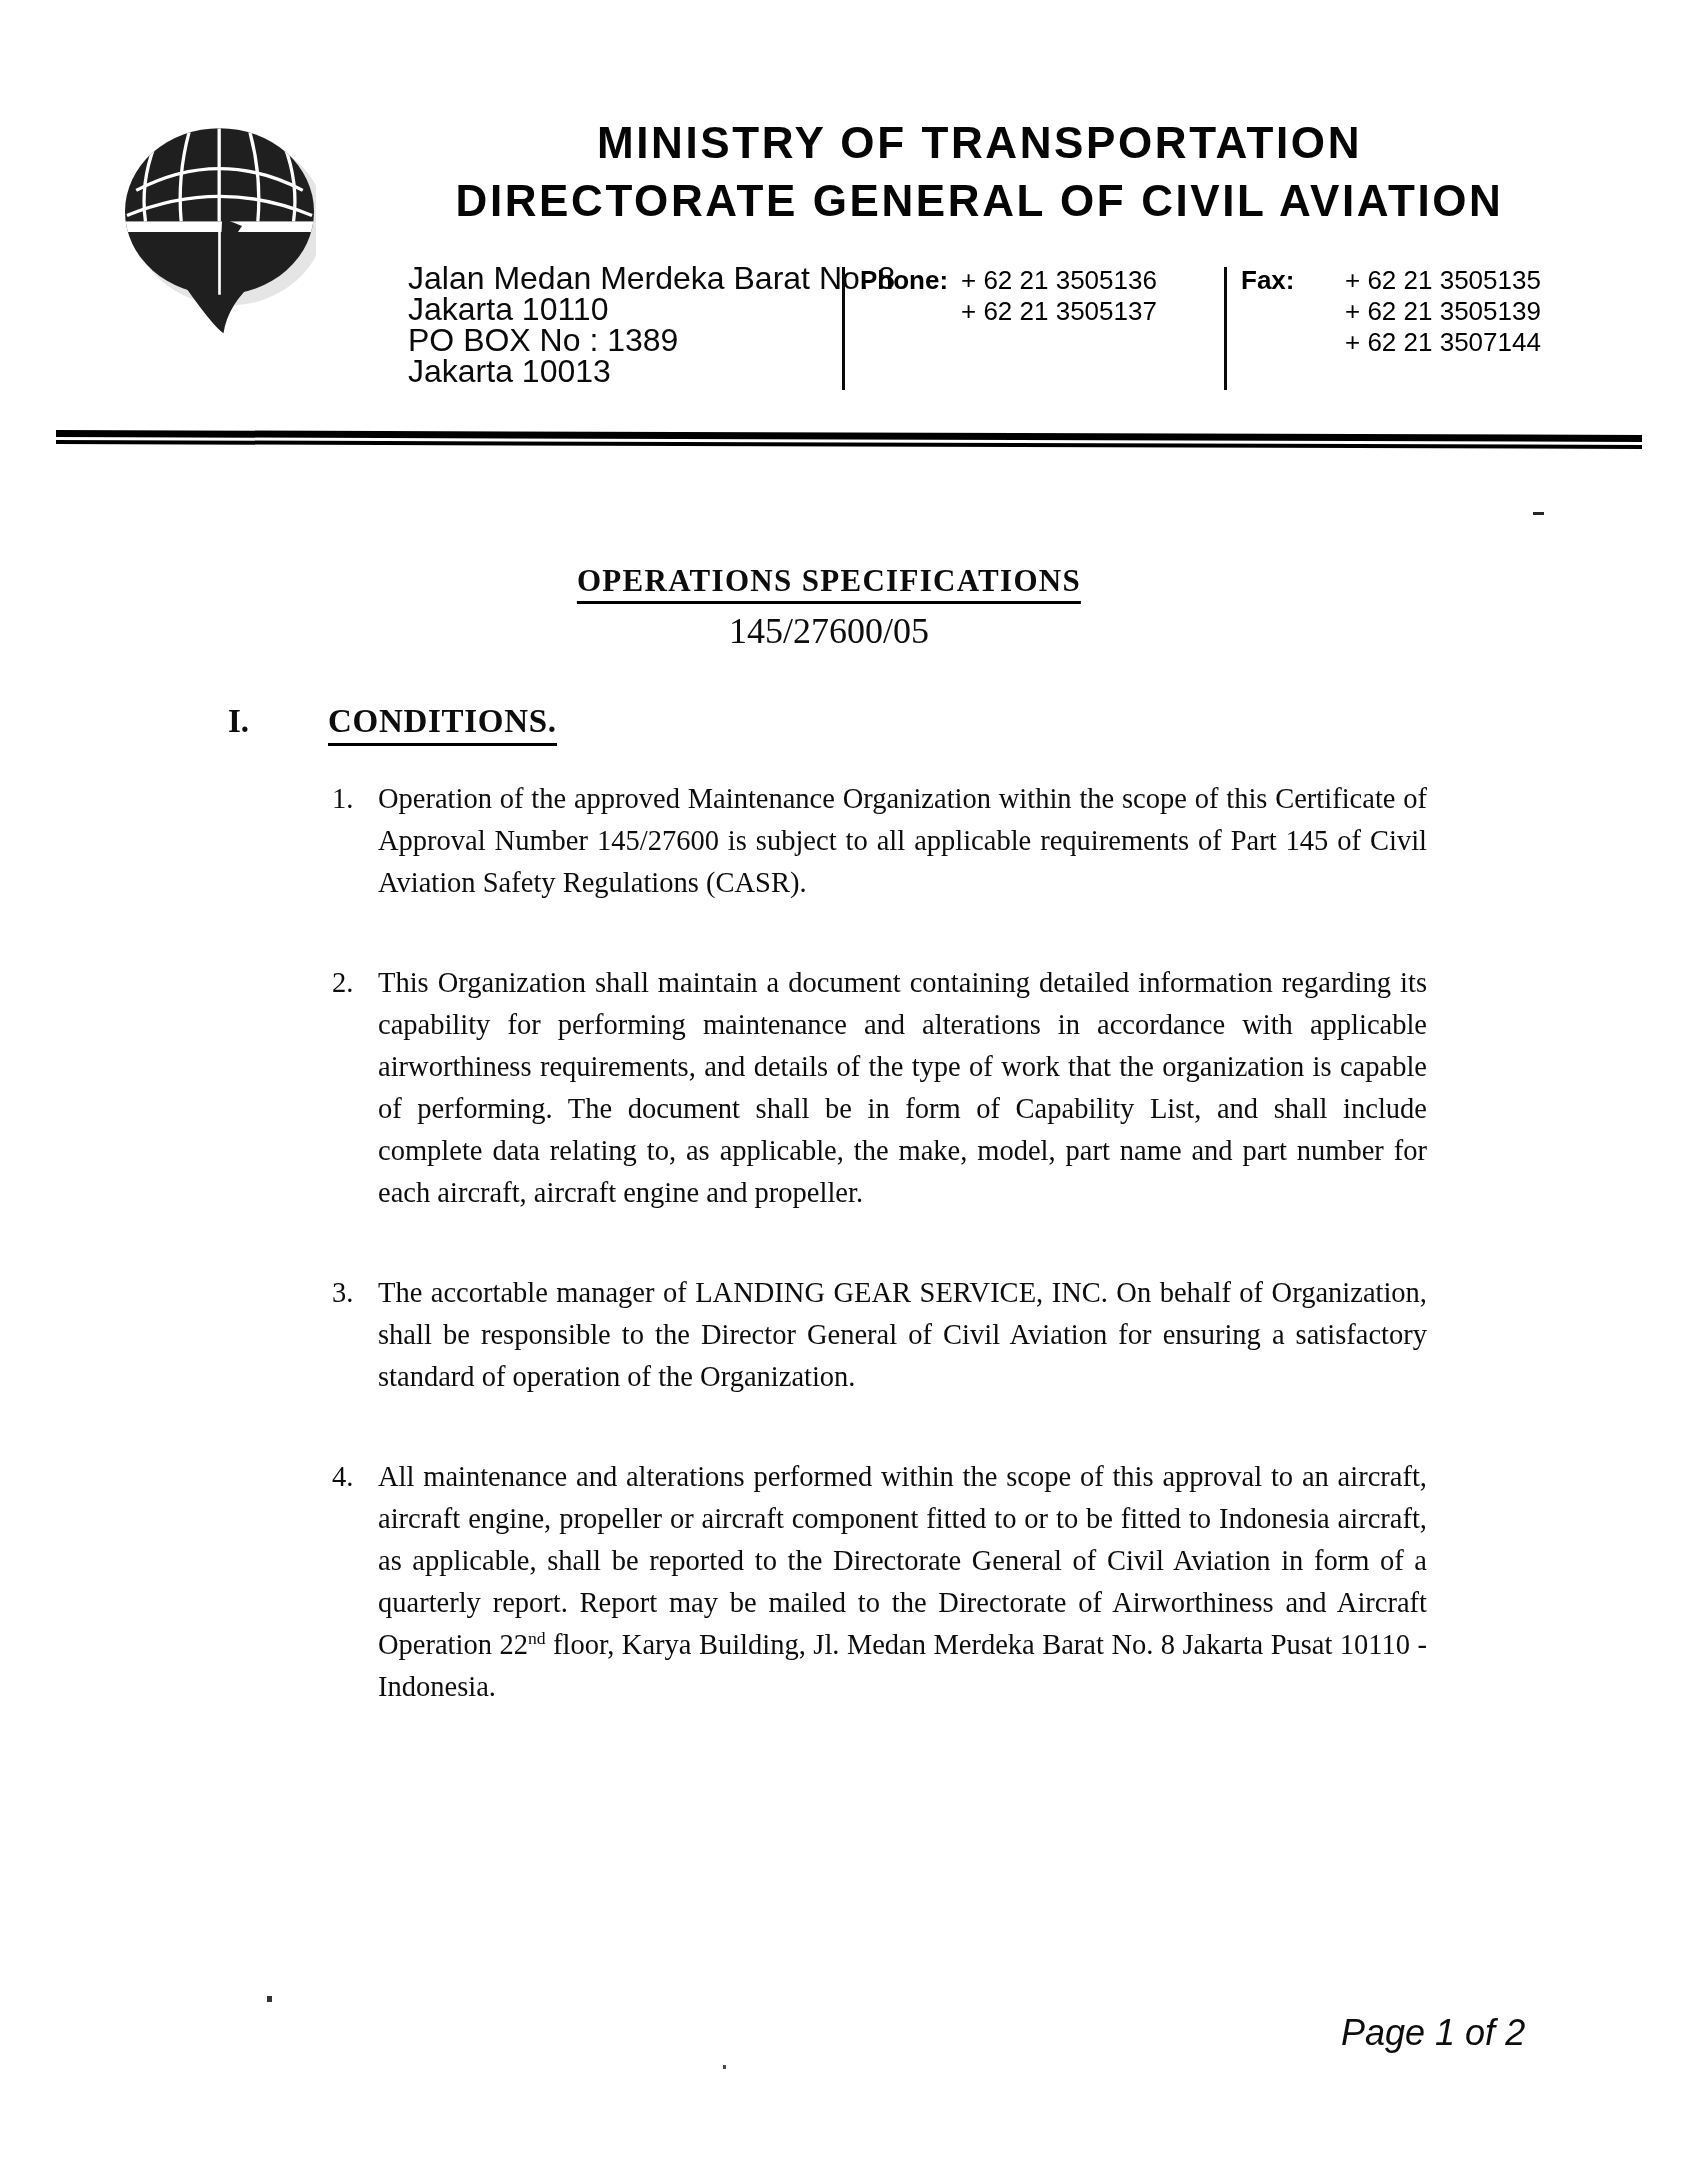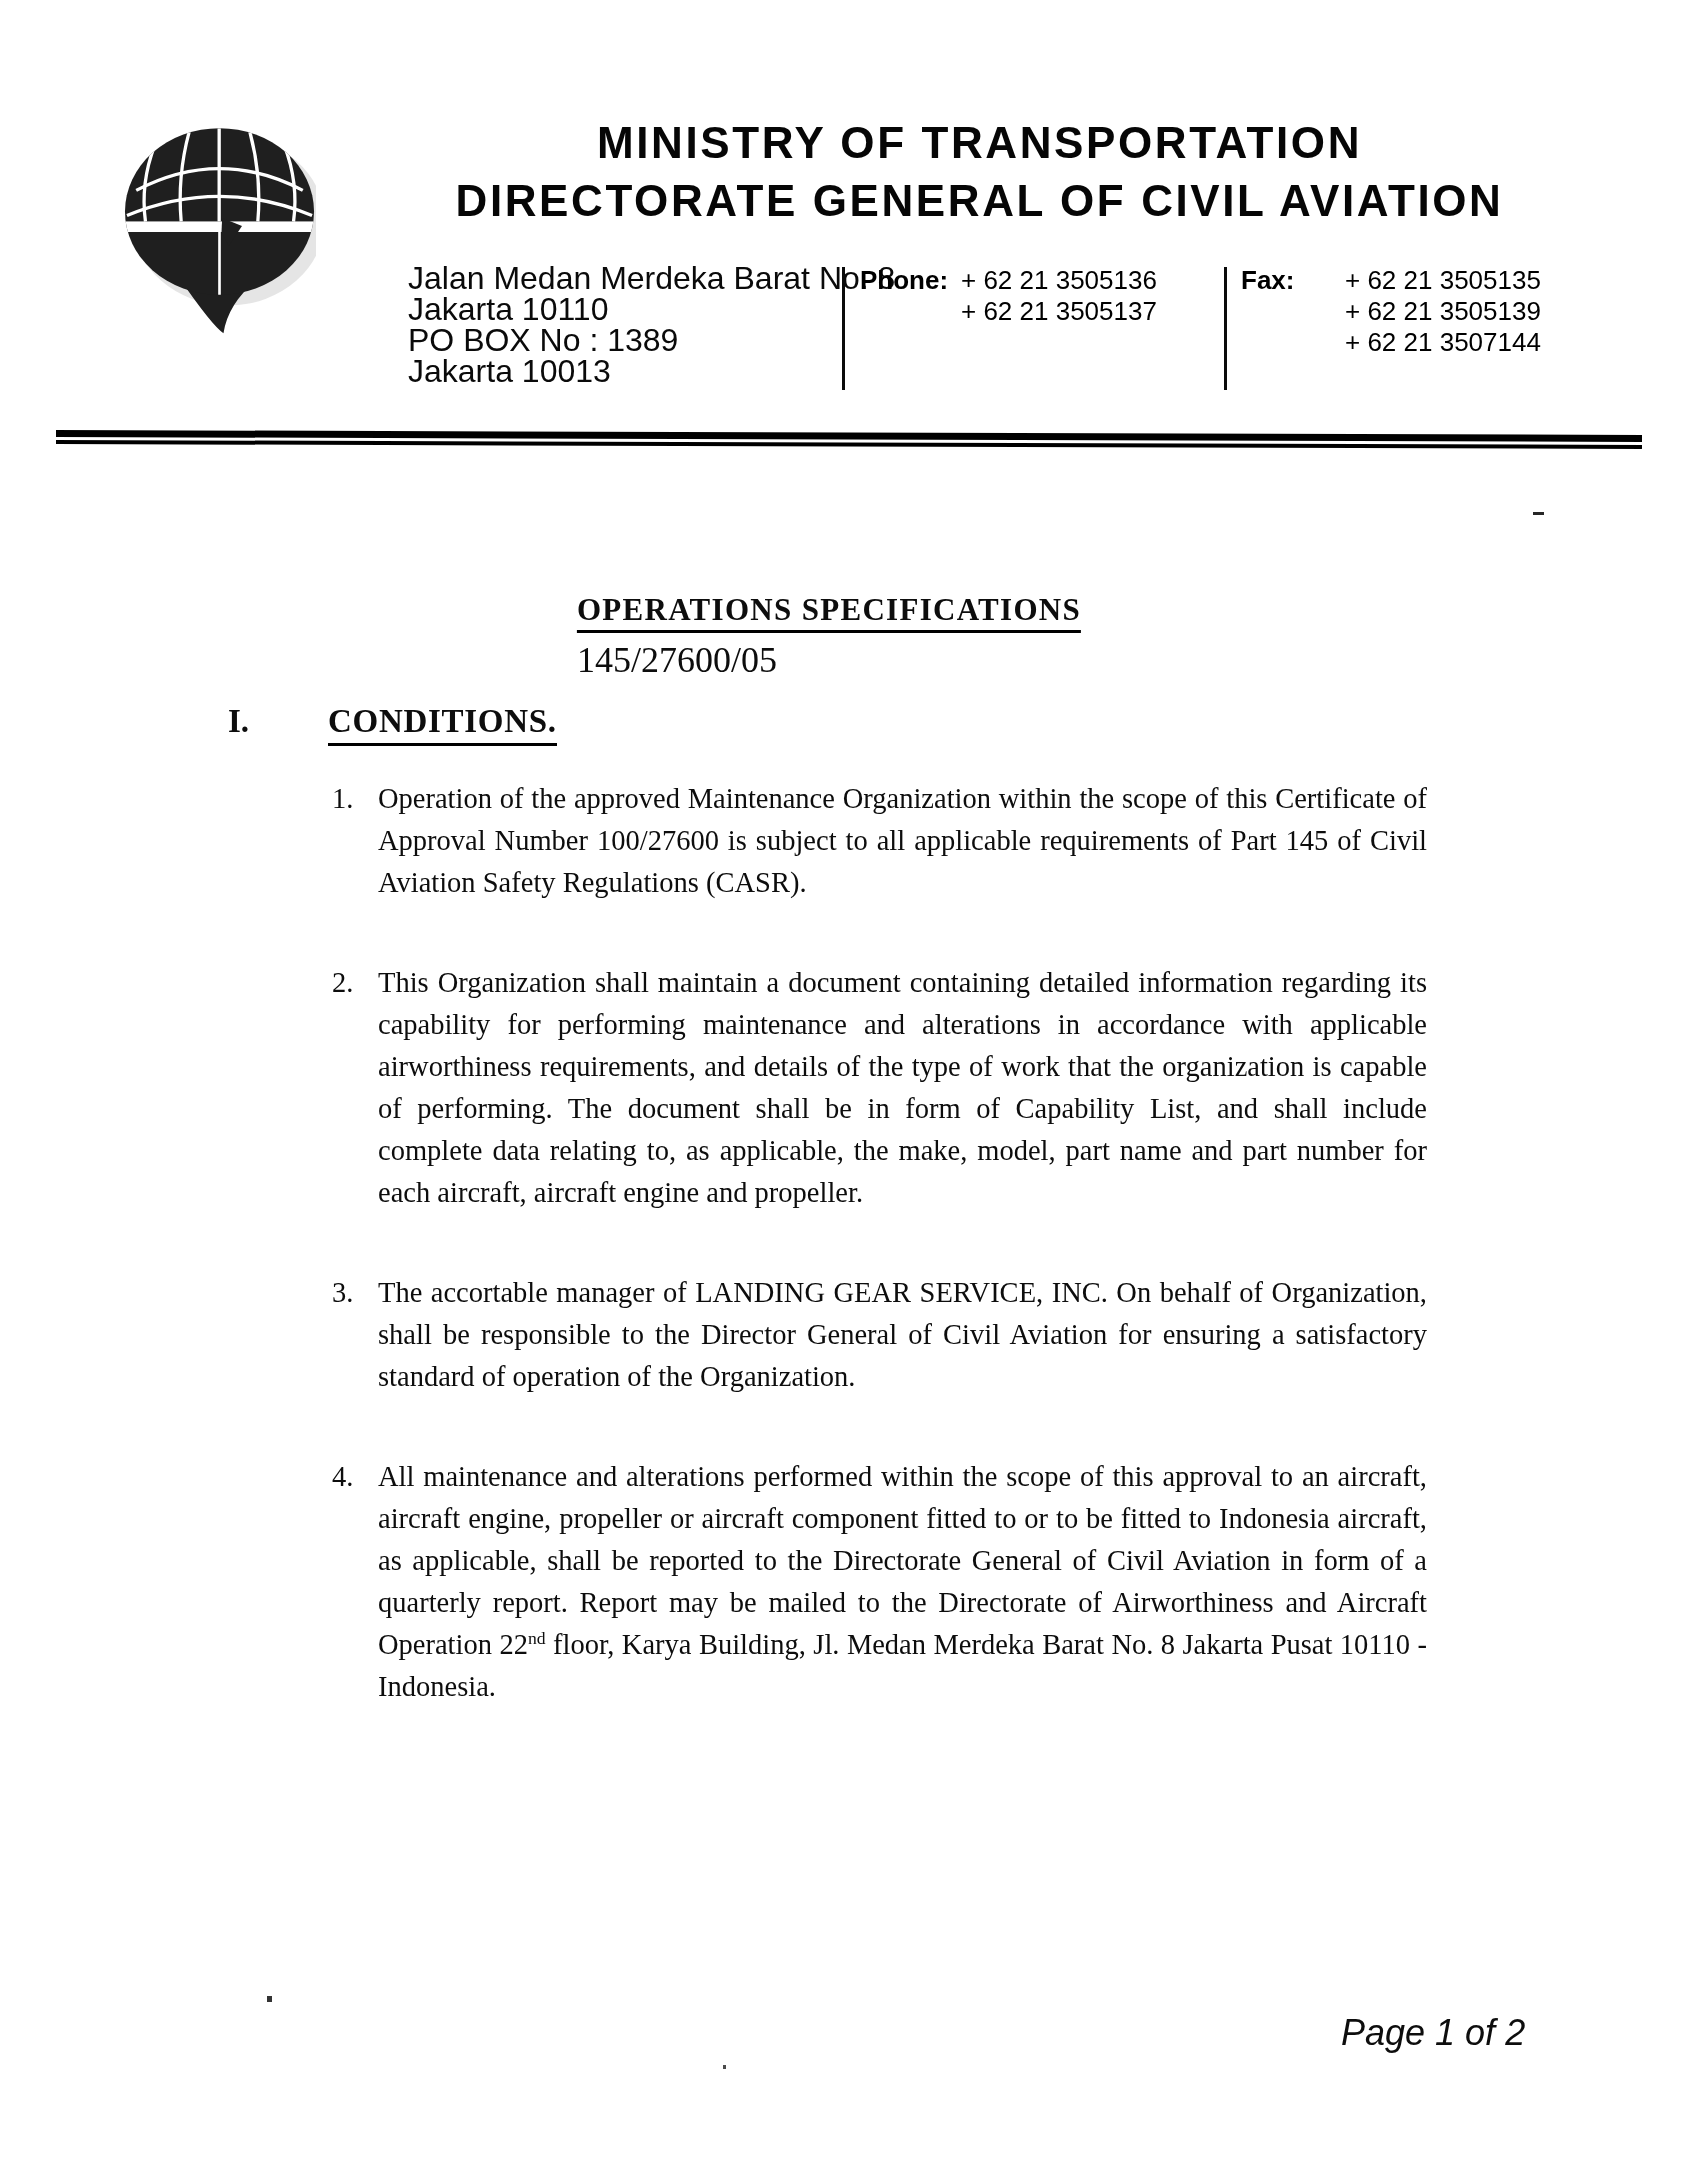--- a/index.html
+++ b/index.html
@@ -77,23 +77,23 @@
 
   .speck { position: absolute; background: #000; }
   .speck-1 { left: 1533px; top: 512px; width: 10.6px; height: 3.3px; opacity: .85; }
   .speck-2 { left: 267px;  top: 1996px; width: 4.6px;  height: 6px; opacity: .8; }
   .speck-3 { left: 723px; top: 2065px; width: 3.3px;  height: 4px; opacity: .7; }
 
   
   .doc-title-block {
     position: absolute;
     left: 829px;
-    top: 592px;
+    top: 563px;
     transform: translateX(-50%);
-    text-align: left;
+    text-align: center;
     white-space: nowrap;
   }
   .doc-title {
     display: inline-block;
     font-family: "Liberation Serif", serif;
     font-weight: bold;
     font-size: 31px;
     letter-spacing: 1.3px;
     border-bottom: 3.3px solid #000;
     padding-bottom: 2px;
@@ -237,21 +237,21 @@
     <div class="doc-number">145/27600/05</div>
   </div>
 
   <div class="section-numeral">I.</div>
   <div class="section-heading">CONDITIONS.</div>
 
   <div class="conditions-list">
 
     <div class="item">
       <div class="item-num">1.</div>
-      <div class="item-body">Operation of the approved Maintenance Organization within the scope of this Certificate of Approval Number 100/27600 is subject to all applicable requirements of Part 145 of Civil Aviation Safety Regulations (CASR).</div>
+      <div class="item-body">Operation of the approved Maintenance Organization within the scope of this Certificate of Approval Number 145/27600 is subject to all applicable requirements of Part 145 of Civil Aviation Safety Regulations (CASR).</div>
     </div>
 
     <div class="item">
       <div class="item-num">2.</div>
       <div class="item-body">This Organization shall maintain a document containing detailed information regarding its capability for performing maintenance and alterations in accordance with applicable airworthiness requirements, and details of the type of work that the organization is capable of performing. The document shall be in form of Capability List, and shall include complete data relating to, as applicable, the make, model, part name and part number for each aircraft, aircraft engine and propeller.</div>
     </div>
 
     <div class="item">
       <div class="item-num">3.</div>
       <div class="item-body">The accortable manager of LANDING GEAR SERVICE, INC. On behalf of Organization, shall be responsible to the Director General of Civil Aviation for ensuring a satisfactory standard of operation of the Organization.</div>

